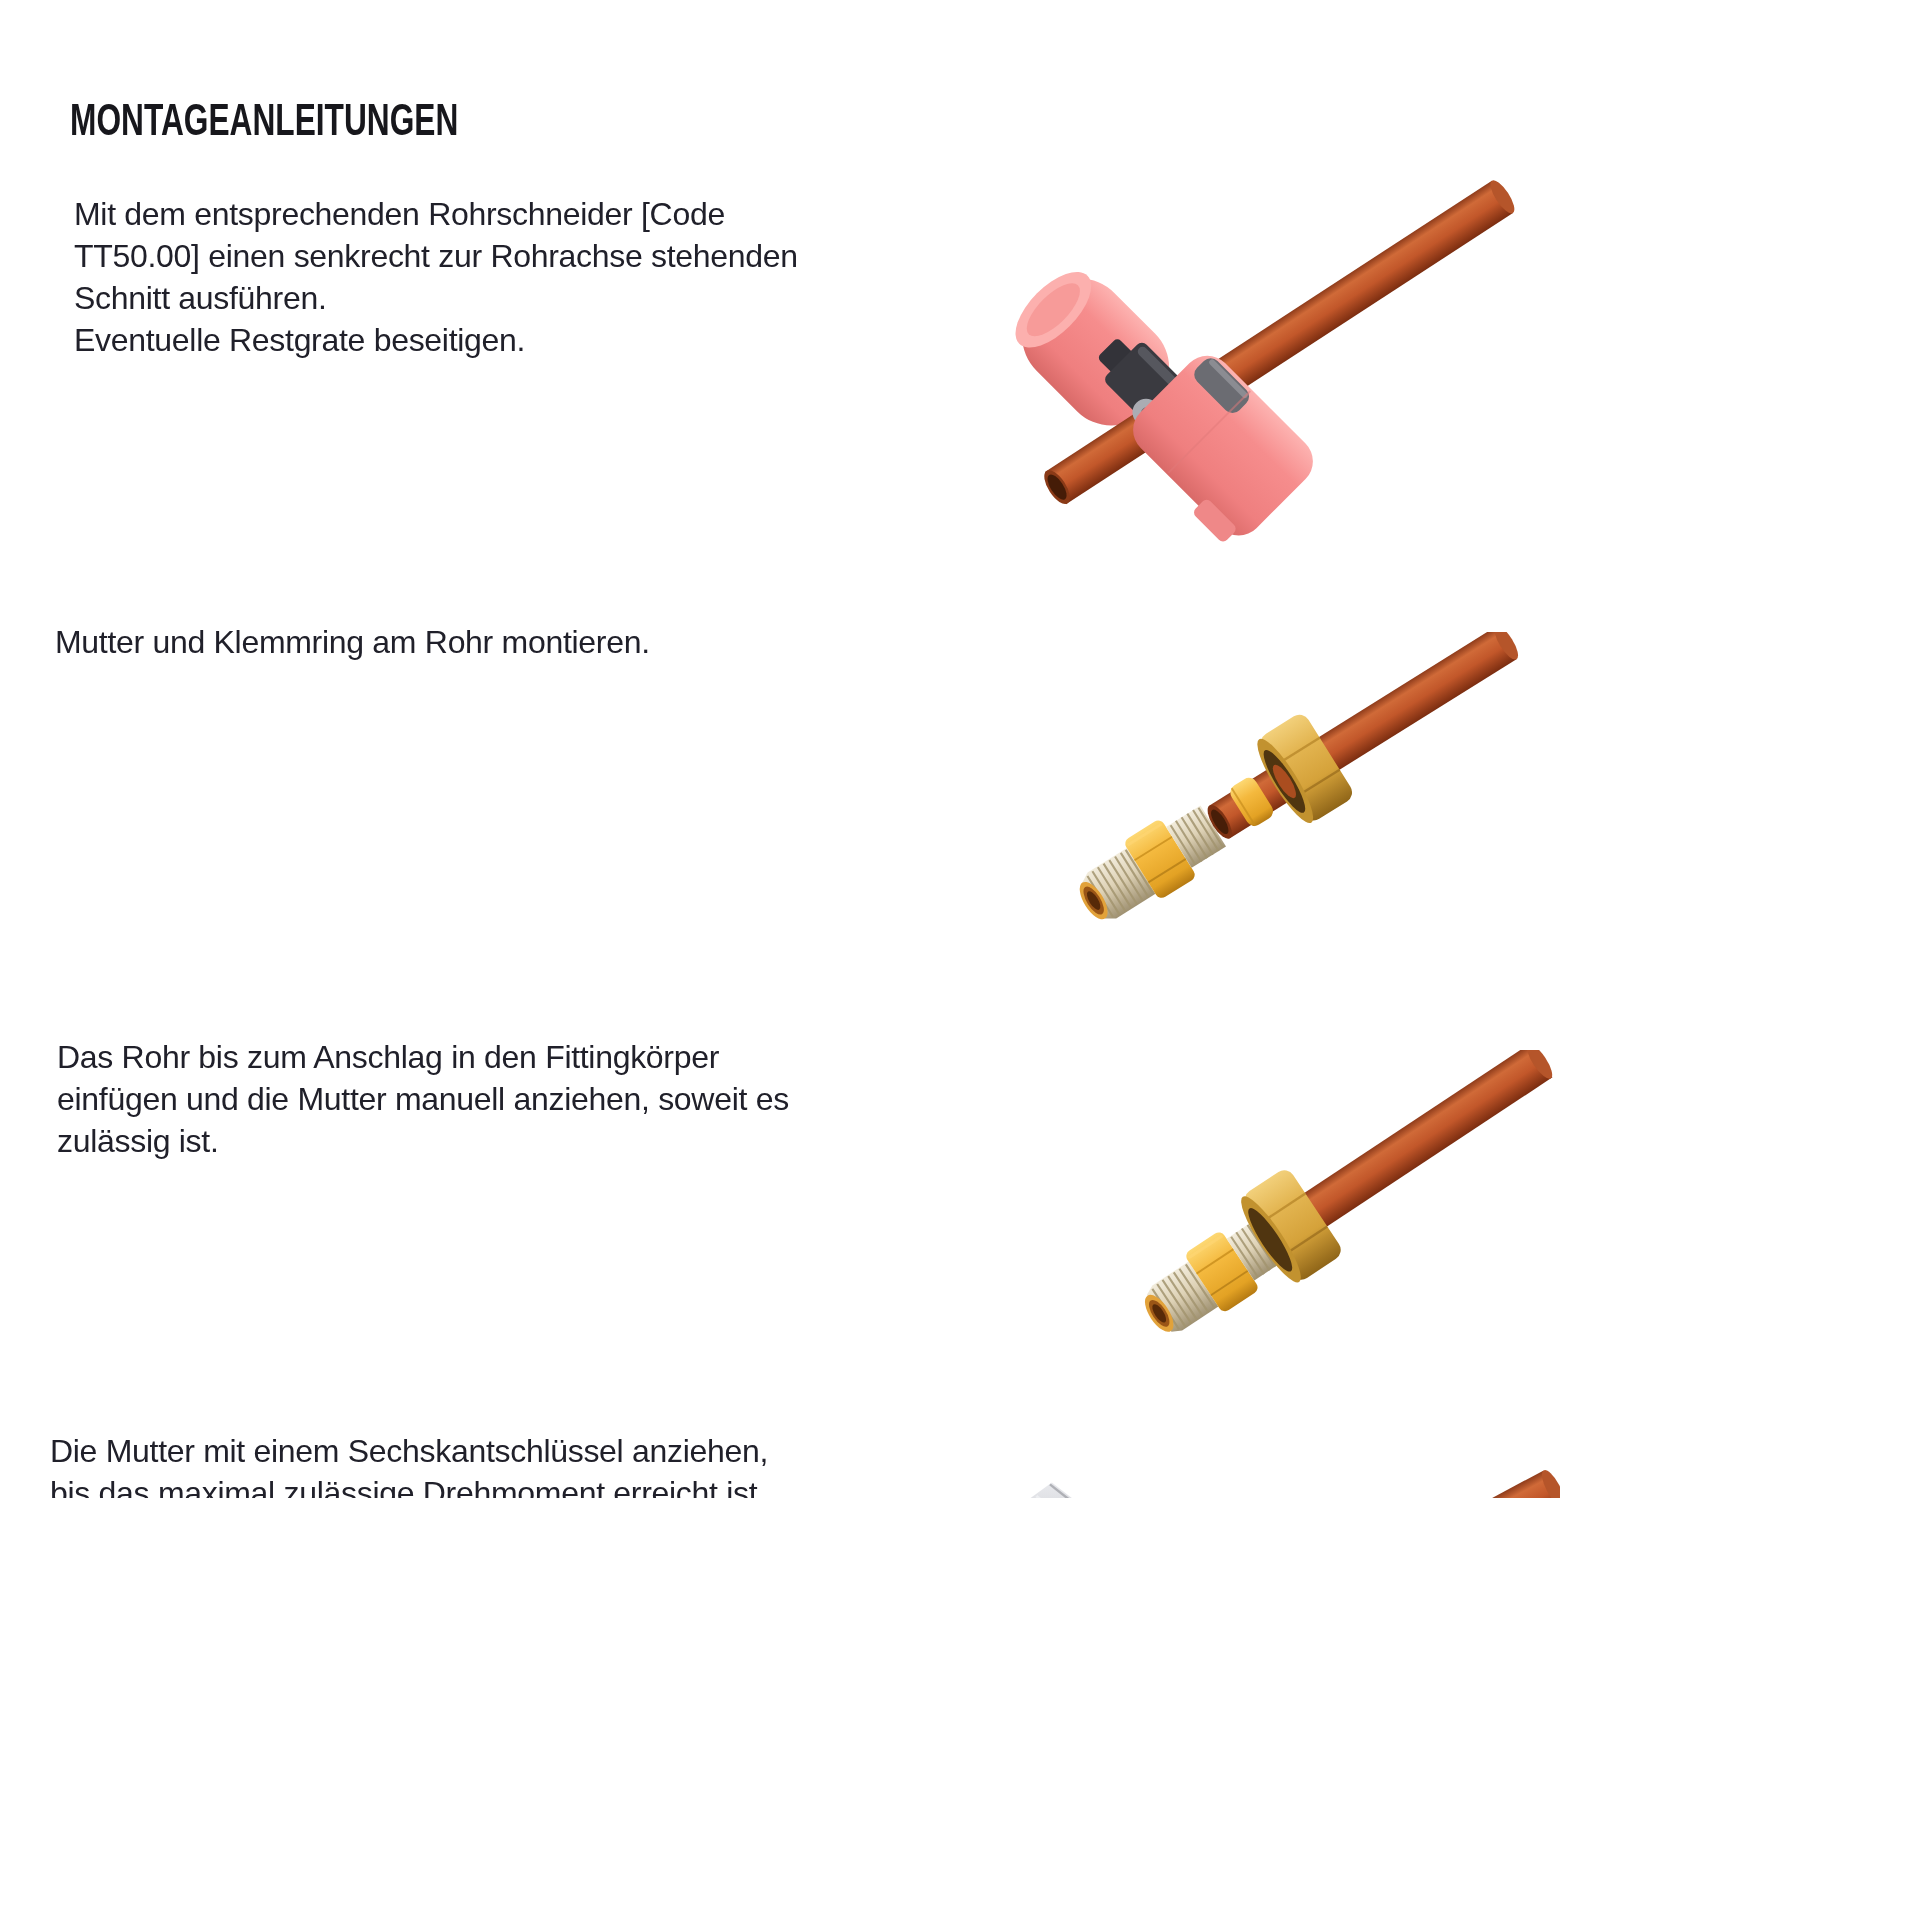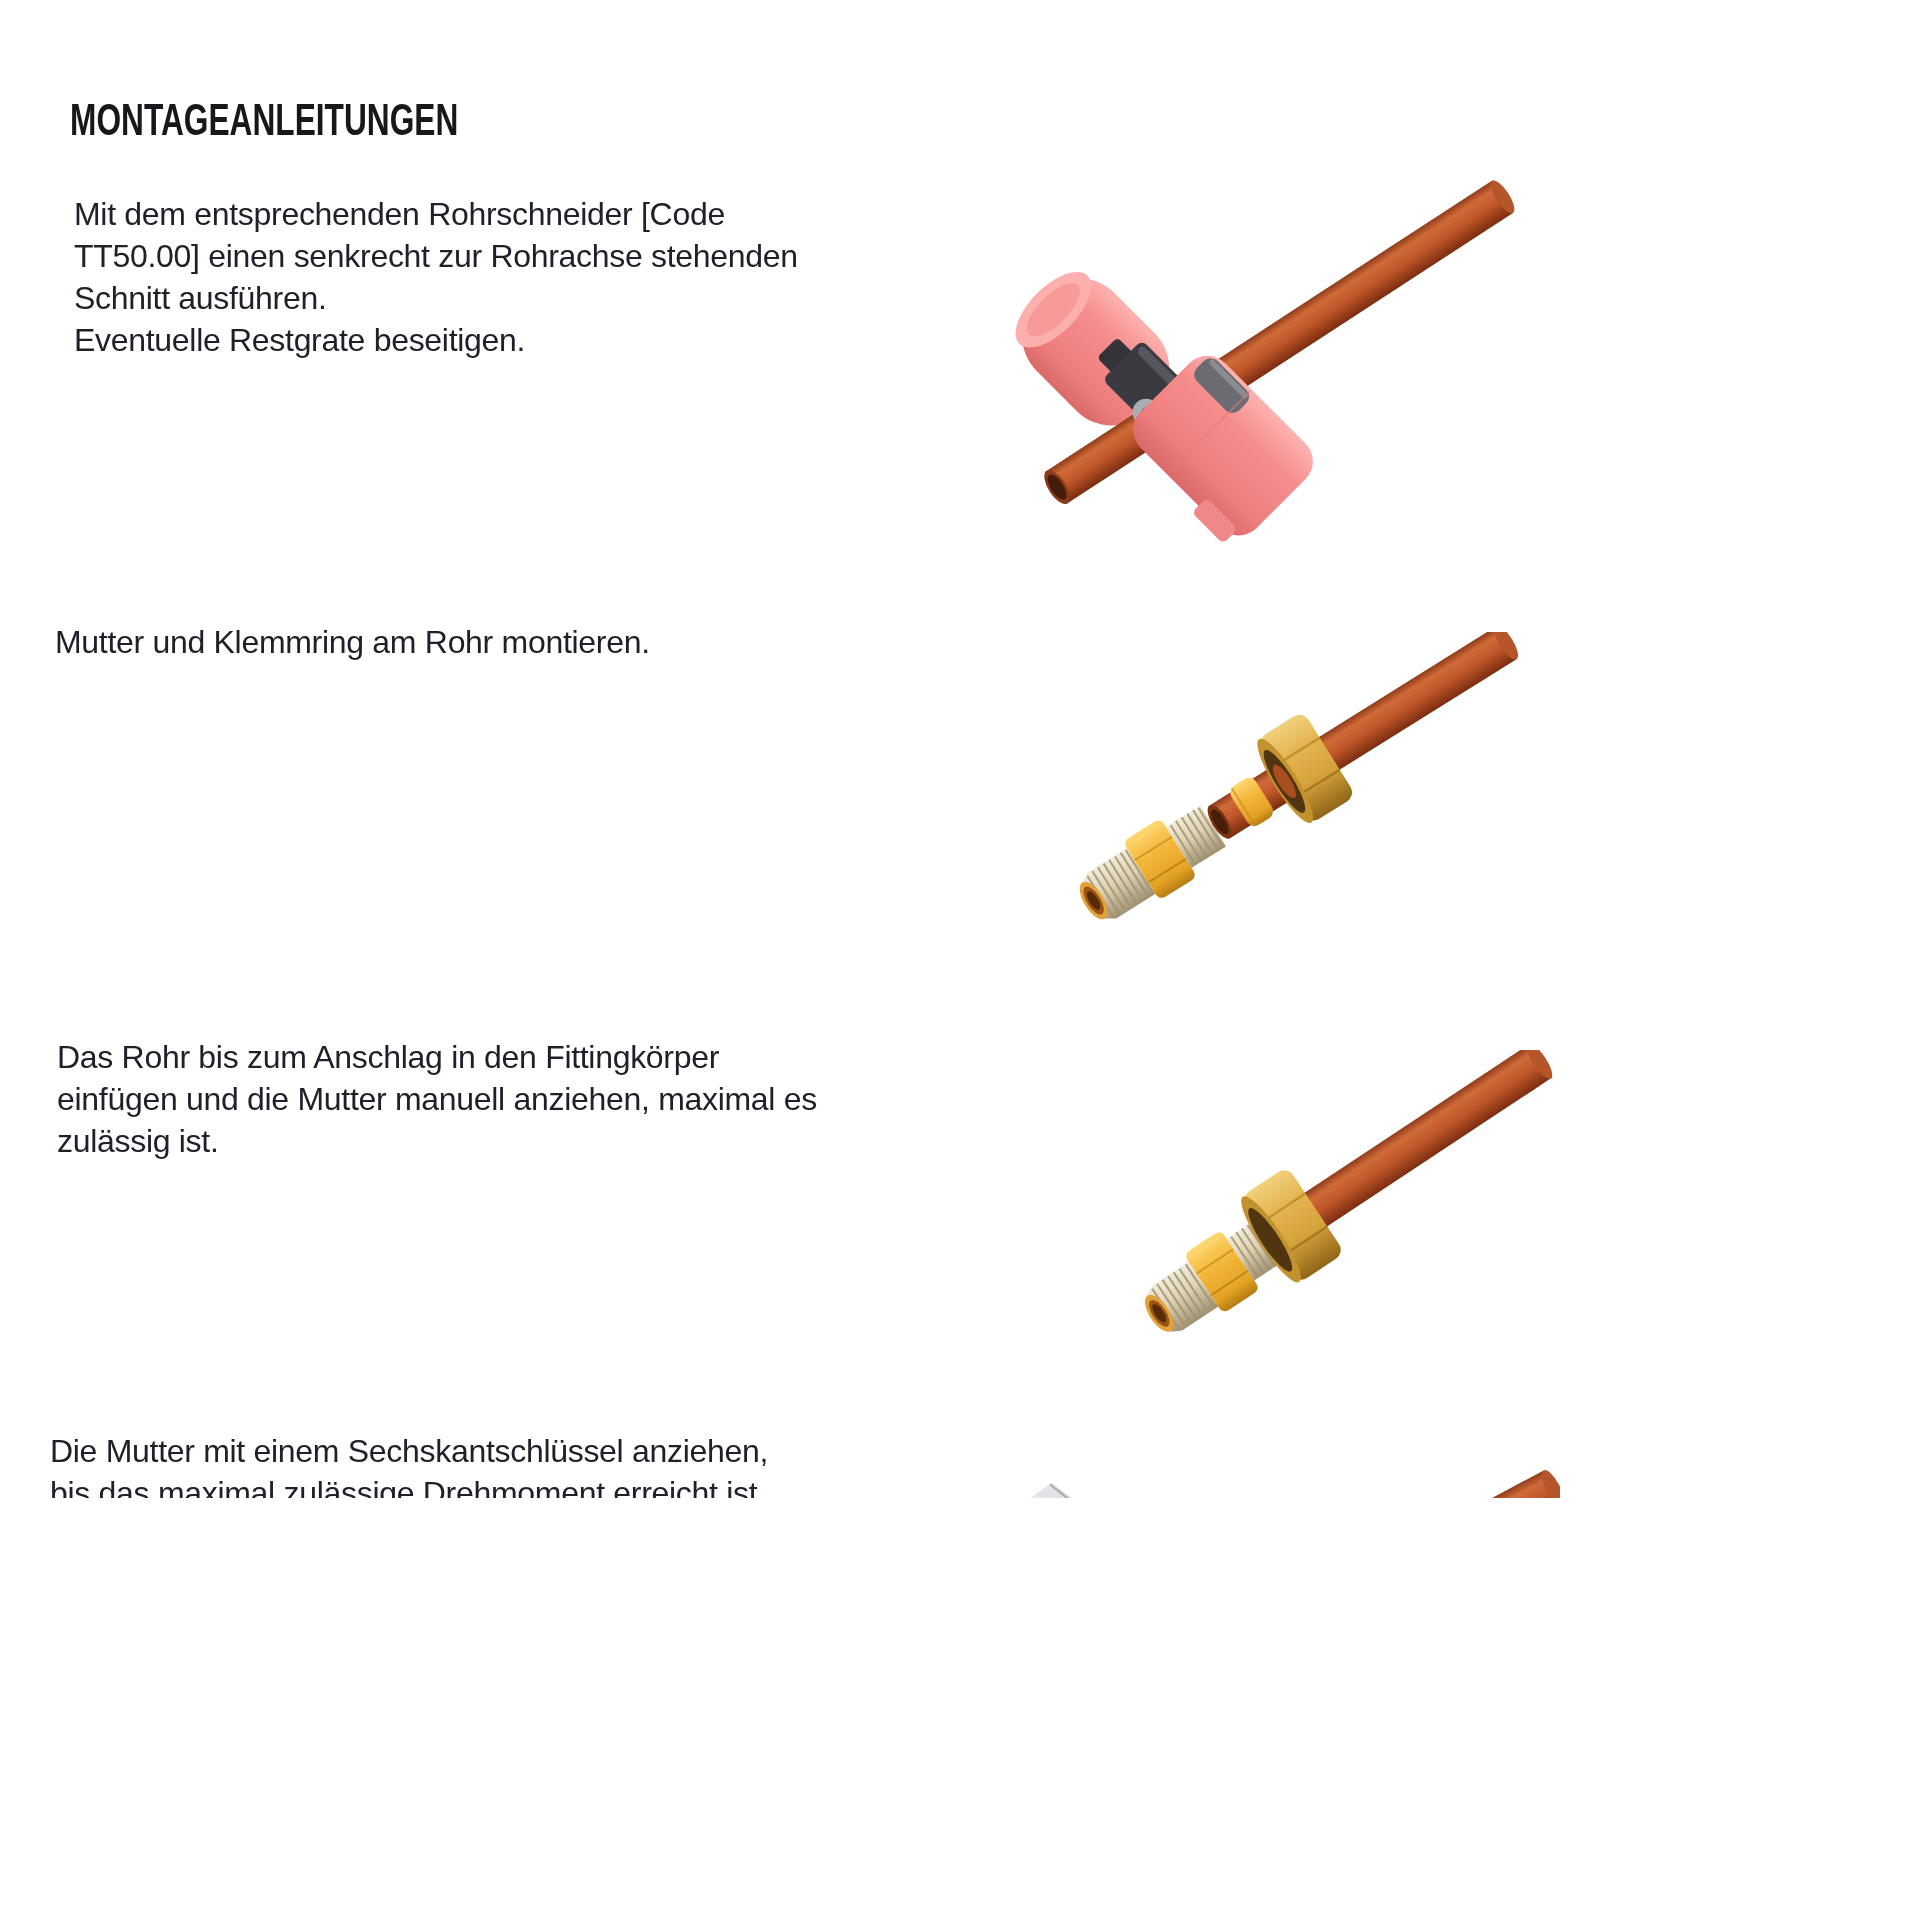--- a/index.html
+++ b/index.html
@@ -80,21 +80,21 @@
   </svg>
 
   <h1 class="page-title">MONTAGEANLEITUNGEN</h1>
 
   <p class="step-text" id="step-text-1">Mit dem entsprechenden Rohrschneider [Code
 TT50.00] einen senkrecht zur Rohrachse stehenden
 Schnitt ausführen.
 Eventuelle Restgrate beseitigen.</p>
   <p class="step-text" id="step-text-2">Mutter und Klemmring am Rohr montieren.</p>
   <p class="step-text" id="step-text-3">Das Rohr bis zum Anschlag in den Fittingkörper
-einfügen und die Mutter manuell anziehen, maximal es
+einfügen und die Mutter manuell anziehen, soweit es
 zulässig ist.</p>
   <p class="step-text" id="step-text-4">Die Mutter mit einem Sechskantschlüssel anziehen,
 bis das maximal zulässige Drehmoment erreicht ist
 (wie in der vorherigen Tabelle angegeben).</p>
 
   <svg class="illus" id="illus-1" width="521" height="388" viewBox="0 0 540 402" role="img" aria-label="pipe-cutter-cutting-copper-pipe">
 
     <g transform="translate(95,200) rotate(45)">
       <rect x="-80" y="-57" width="160" height="114" rx="50" fill="url(#gPink)"></rect>
       <ellipse cx="-62" cy="0" rx="24" ry="50" fill="#fcb0ae"></ellipse>

